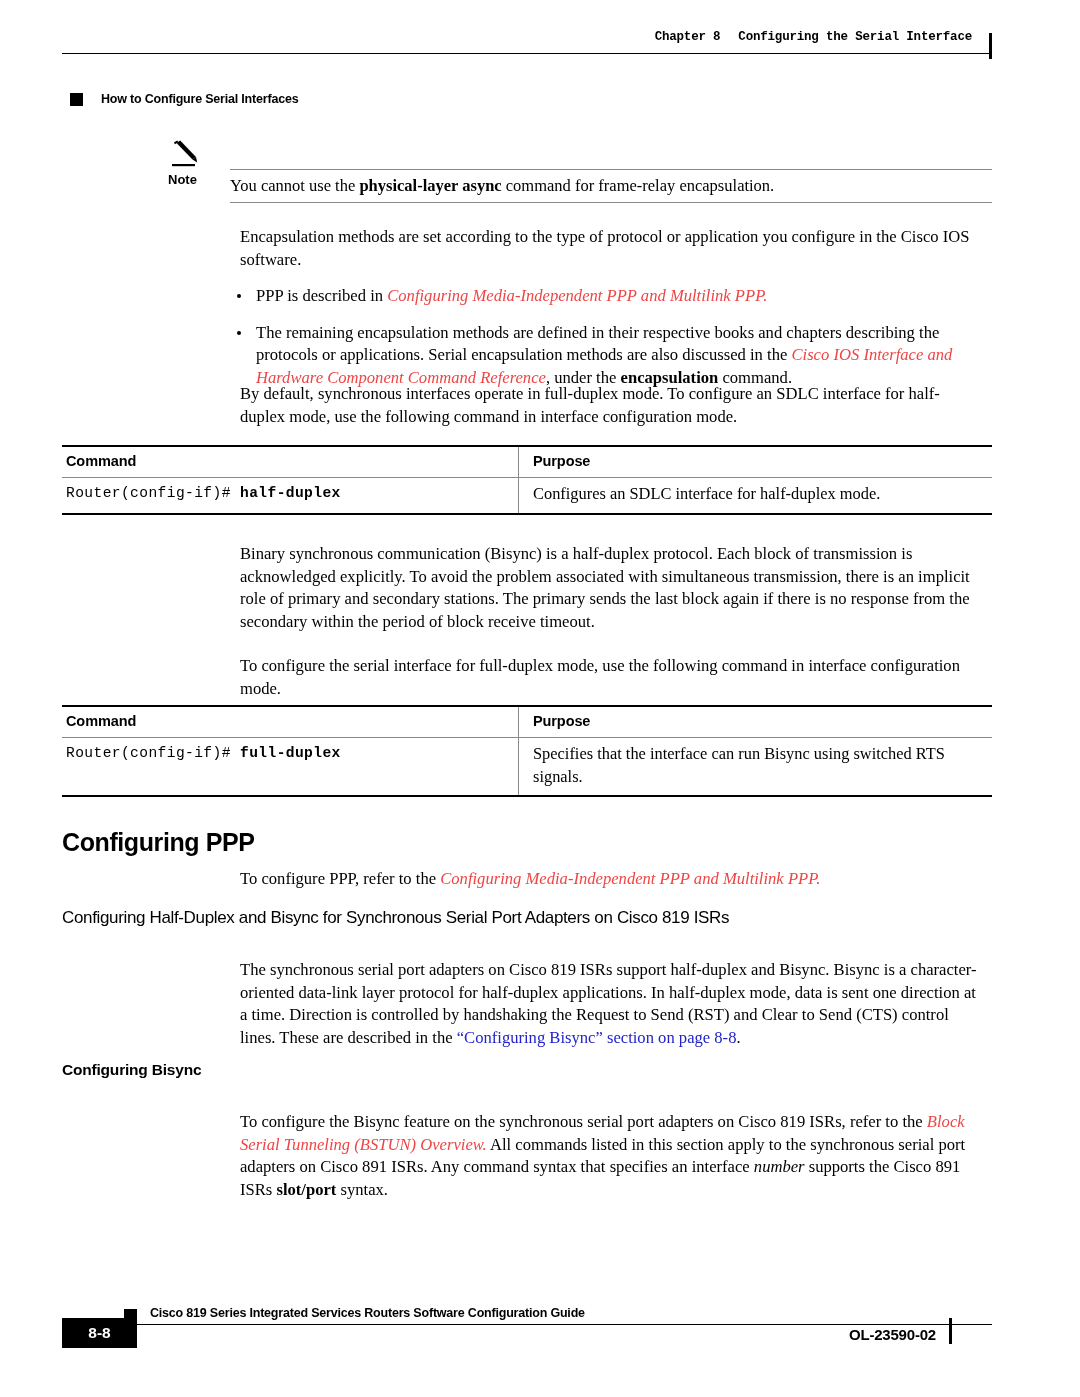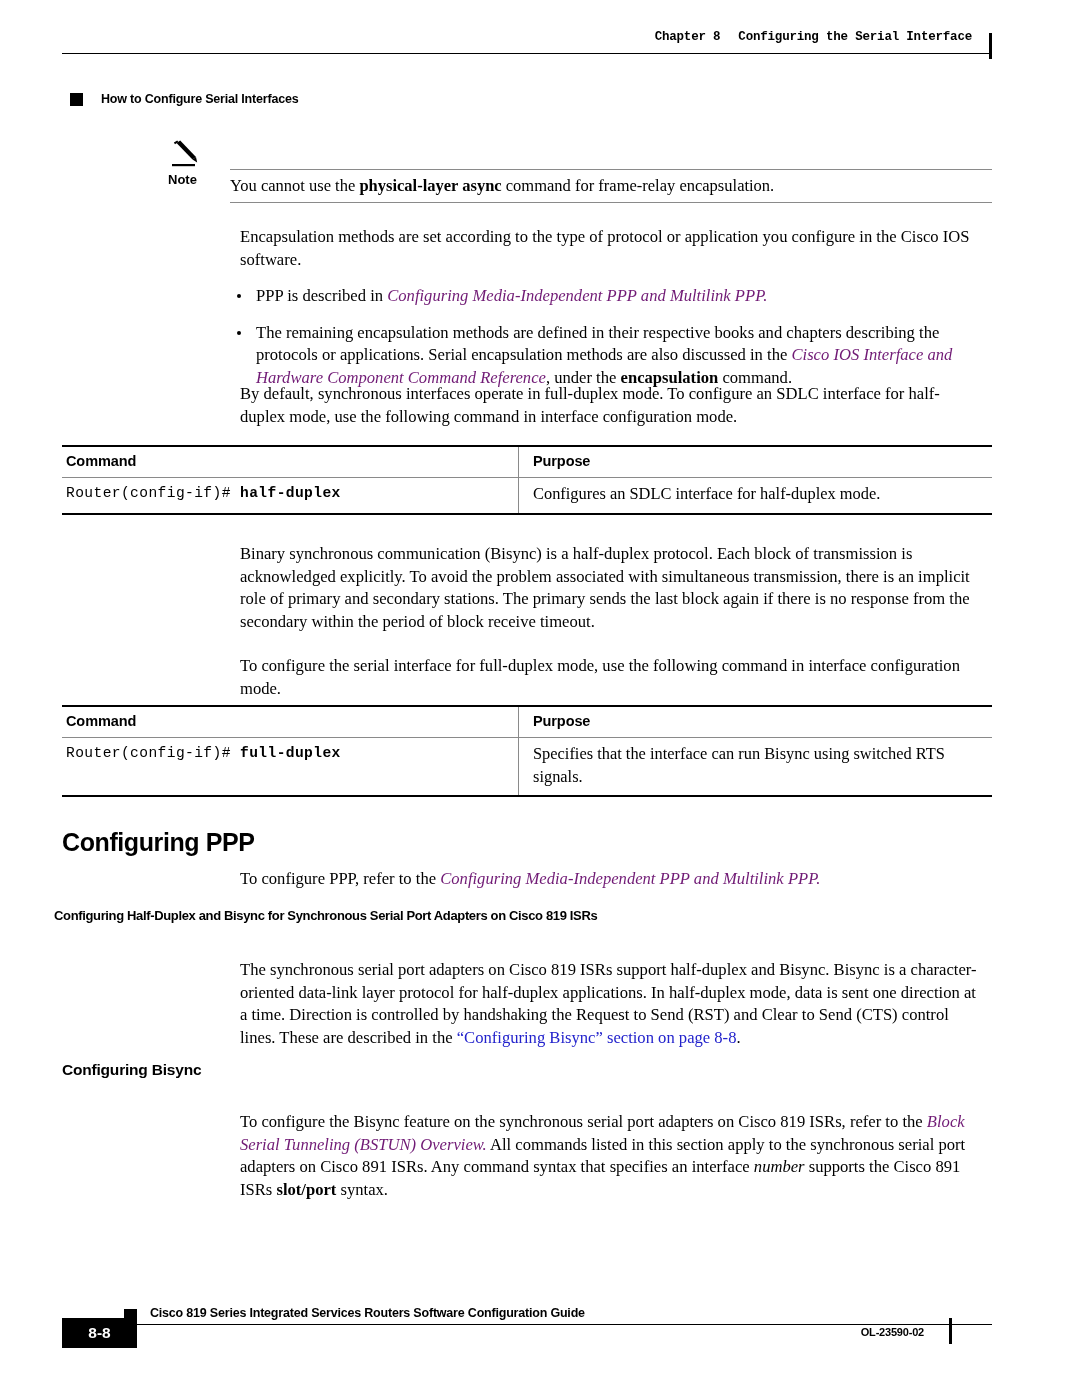--- a/index.html
+++ b/index.html
@@ -157,21 +157,21 @@
     position: absolute;
     left: 9px;
     top: 9px;
     width: 4px;
     height: 4px;
     border-radius: 50%;
     background: #000000;
   }
 
   .lnk {
-    color: #701a75;
+    color: #ef4444;
     font-style: italic;
   }
   .lnk-plain {
     color: #2222cc;
     font-style: normal;
   }
   .bld { font-weight: bold; }
   .ital { font-style: italic; }
 
   
@@ -234,24 +234,24 @@
     left: 62px;
     font-family: "Liberation Sans", sans-serif;
     font-weight: bold;
     font-size: 25px;
     letter-spacing: -0.4px;
     white-space: nowrap;
     margin-top: 20px;
   }
   .h2-sec {
     position: absolute;
-    left: 54px;
-    font-family: "Liberation Sans", sans-serif;
-    font-weight: bold;
-    font-size: 13px;
+    left: 62px;
+    font-family: "Liberation Sans", sans-serif;
+    font-weight: normal;
+    font-size: 17px;
     letter-spacing: -0.35px;
     white-space: nowrap;
   }
   .h3-sec {
     position: absolute;
     left: 62px;
     font-family: "Liberation Sans", sans-serif;
     font-weight: bold;
     font-size: 15.5px;
     letter-spacing: -0.2px;
@@ -302,25 +302,25 @@
     color: #ffffff;
     font-family: "Liberation Sans", sans-serif;
     font-weight: bold;
     font-size: 15.5px;
     display: flex;
     align-items: center;
     justify-content: center;
   }
   .footer-doc {
     position: absolute;
-    right: 28px;
+    right: 16px;
     top: 21px;
     font-family: "Liberation Sans", sans-serif;
     font-weight: bold;
-    font-size: 11px;
+    font-size: 15px;
     letter-spacing: -0.2px;
     white-space: nowrap;
   }
   .footer-tick {
     position: absolute;
     right: 0px;
     top: 13px;
     width: 3px;
     height: 26px;
     background: #000000;

